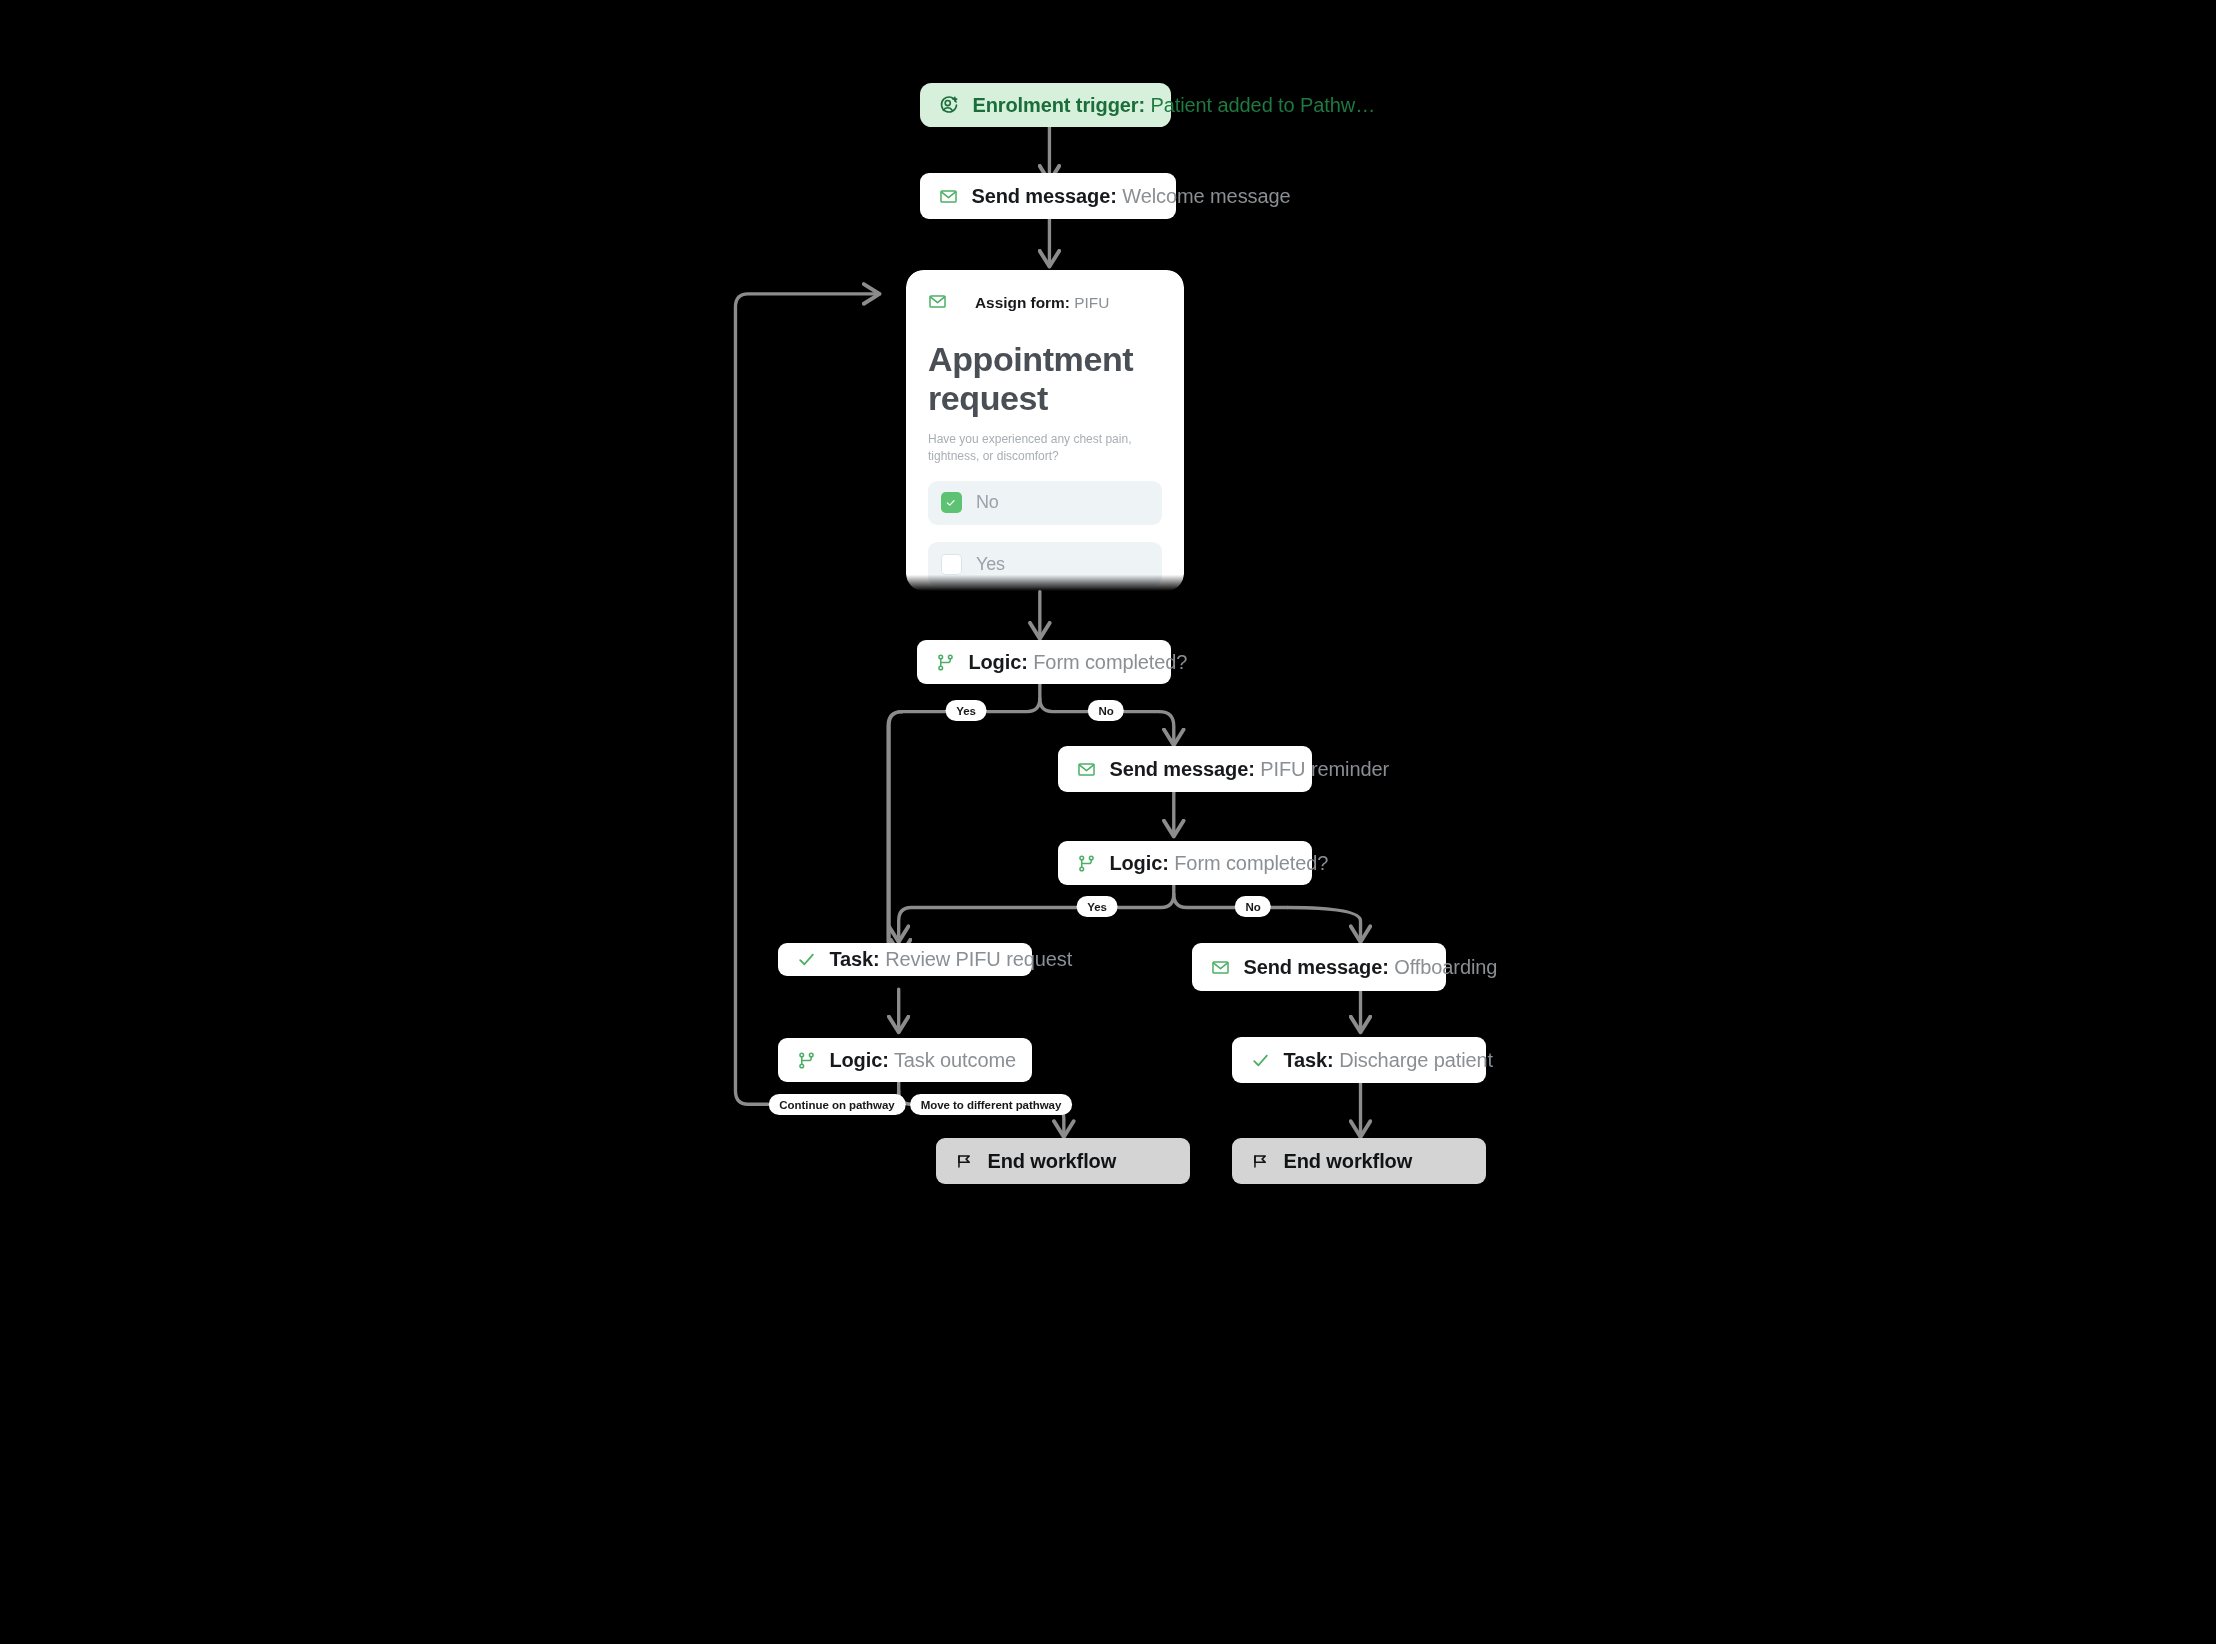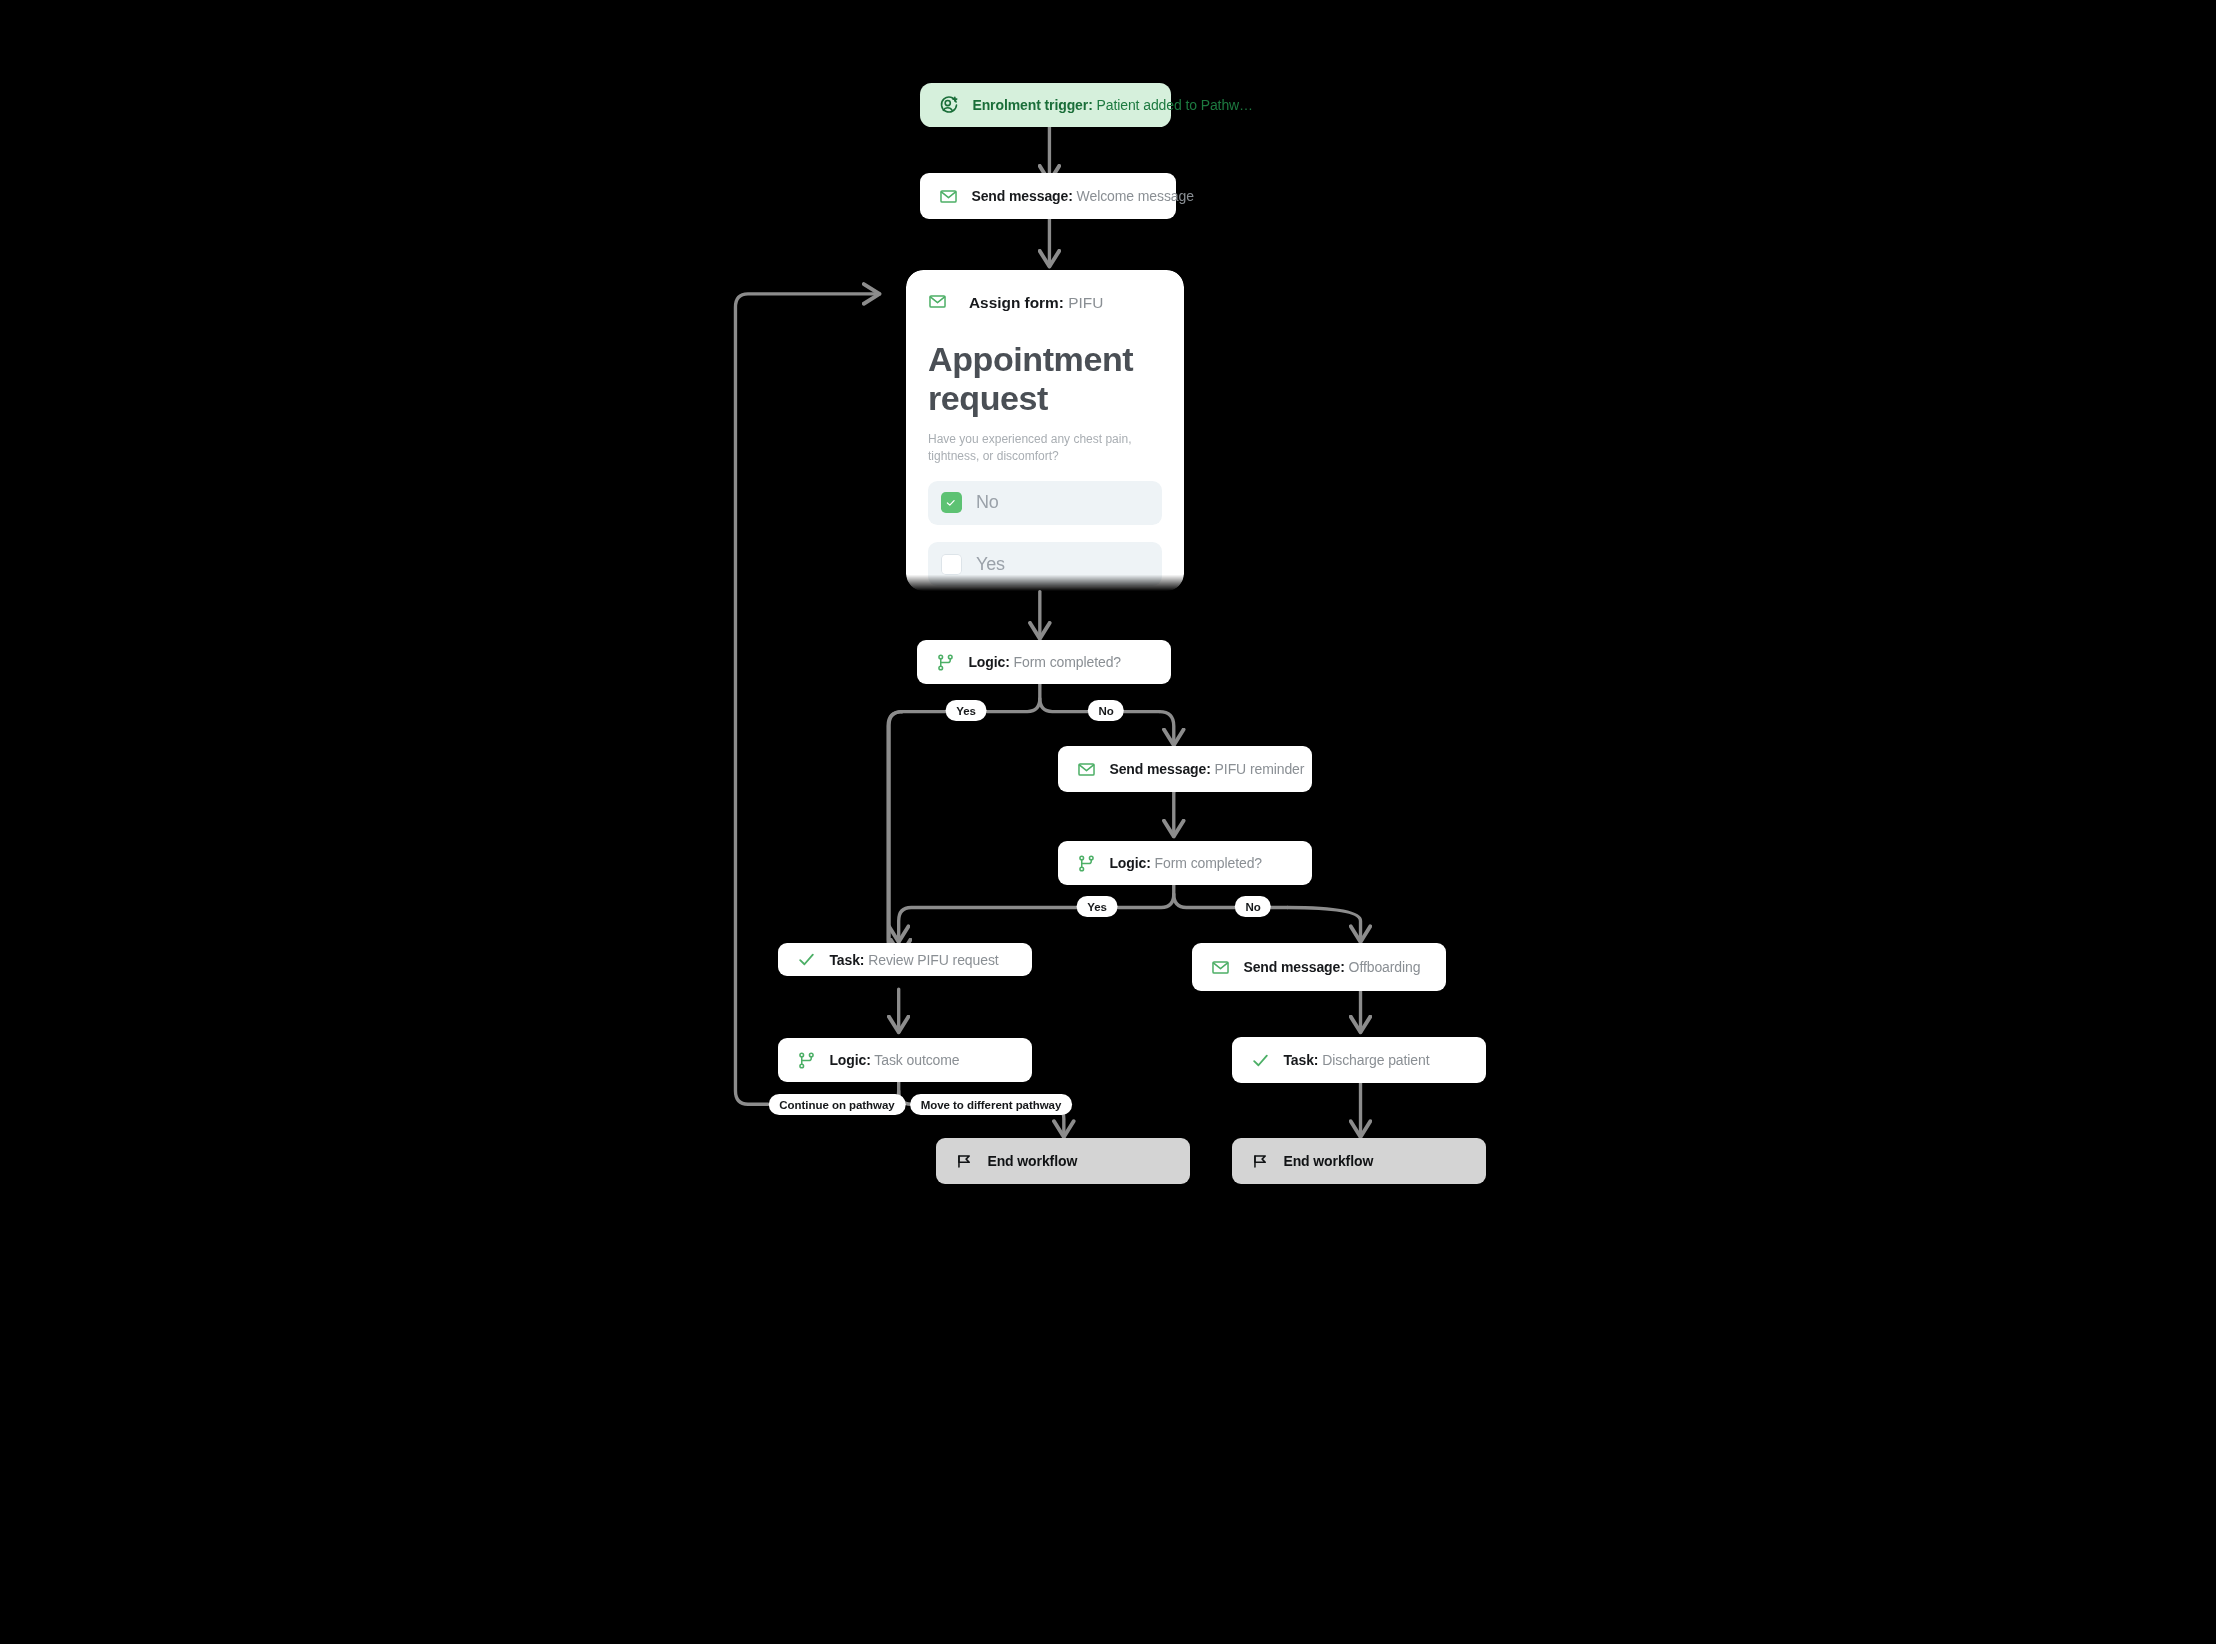--- a/index.html
+++ b/index.html
@@ -42,21 +42,21 @@
     padding: 0 19px;
     gap: 13.4px;
   }
   .node .icon {
     flex: 0 0 auto;
     display: flex;
     align-items: center;
     justify-content: center;
   }
   .node .txt {
-    font-size: 14px;
+    font-size: 20px;
     letter-spacing: -0.1px;
     white-space: nowrap;
     color: #8a8f94;
   }
   .node .txt b {
     color: #17191c;
     font-weight: 700;
   }
 
   
@@ -79,21 +79,21 @@
     box-sizing: border-box;
     background: #ffffff;
     border-radius: 17.3px;
     overflow: hidden;
     -webkit-mask-image: linear-gradient(to bottom, #000 0px, #000 calc(100% - 16.3px), rgba(0,0,0,0) 100%);
     mask-image: linear-gradient(to bottom, #000 0px, #000 calc(100% - 16.3px), rgba(0,0,0,0) 100%);
   }
   .formcard .fc-head {
     display: flex;
     align-items: center;
-    gap: 22px;
+    gap: 28px;
     padding: 22px 22px 0 22px;
   }
   .formcard .fc-head .txt {
     font-size: 15.4px;
     color: #8a8f94;
     white-space: nowrap;
   }
   .formcard .fc-head .txt b { color: #17191c; font-weight: 700; }
 
   .formcard .fc-title {

